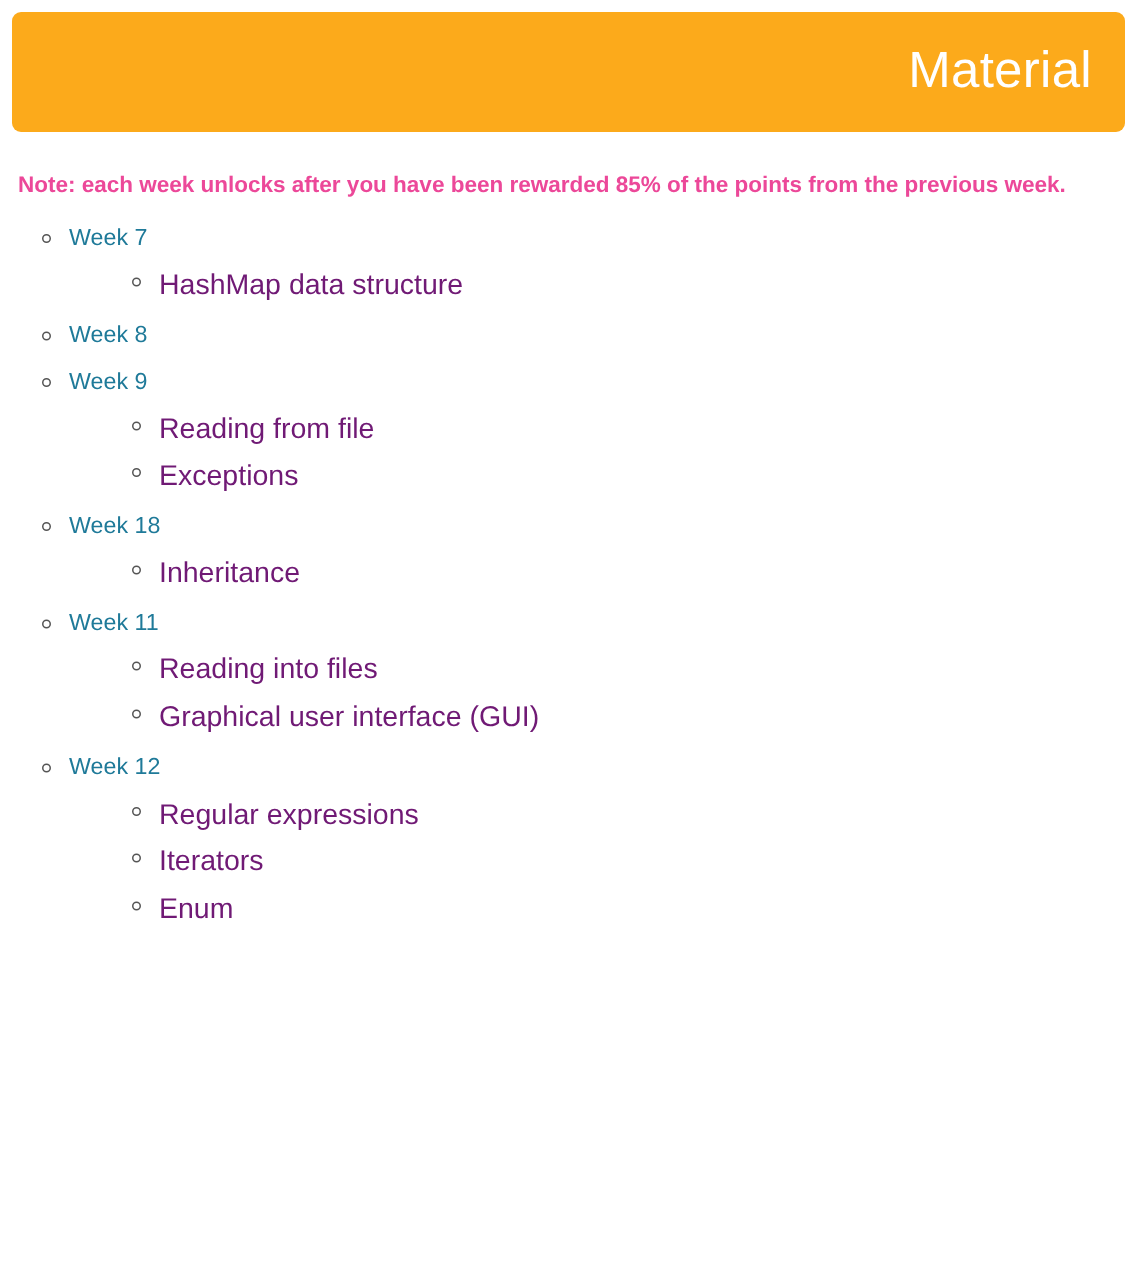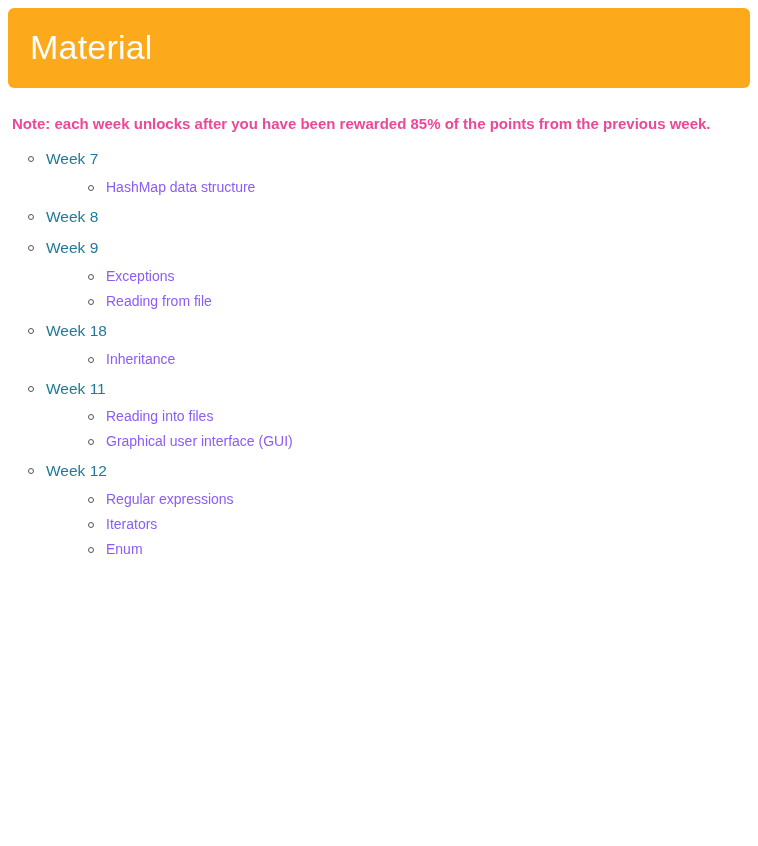--- a/index.html
+++ b/index.html
@@ -22,20 +22,21 @@
   }
   .banner {
     margin: 8px 8px 0 8px;
     height: 80px;
     background: #fcaa1b;
     border-radius: 6px;
     display: flex;
     align-items: center;
     padding: 0 22px;
     box-sizing: border-box;
+    justify-content: flex-end;
   }
   .banner-title {
     color: #ffffff;
     font-size: 34px;
     font-weight: 400;
     line-height: 1.1;
     letter-spacing: 0.2px;
   }
   .note {
     margin: 24px 12px 0 12px;
@@ -91,22 +92,22 @@
     top: 7px;
     width: 6px;
     height: 6px;
     border: 1px solid #555;
     border-radius: 50%;
     box-sizing: border-box;
   }
   .topic-link {
     display: inline-block;
     margin-left: 18px;
-    color: #8b5cf6;
-    font-size: 14px;
+    color: #701a75;
+    font-size: 19px;
     line-height: 1.35;
     text-decoration: none;
     cursor: pointer;
   }
 </style>
 </head>
 <body>
 
 <div class="page">
 
@@ -133,25 +134,25 @@
       <span class="bullet"></span>
       <a class="week-link">Week 8</a>
     </li>
 
     <li>
       <span class="bullet"></span>
       <a class="week-link">Week 9</a>
       <ul class="level2">
         <li>
           <span class="bullet"></span>
+          <a class="topic-link">Reading from file</a>
+        </li>
+        <li>
+          <span class="bullet"></span>
           <a class="topic-link">Exceptions</a>
-        </li>
-        <li>
-          <span class="bullet"></span>
-          <a class="topic-link">Reading from file</a>
         </li>
       </ul>
     </li>
 
     <li>
       <span class="bullet"></span>
       <a class="week-link">Week 18</a>
       <ul class="level2">
         <li>
           <span class="bullet"></span>

